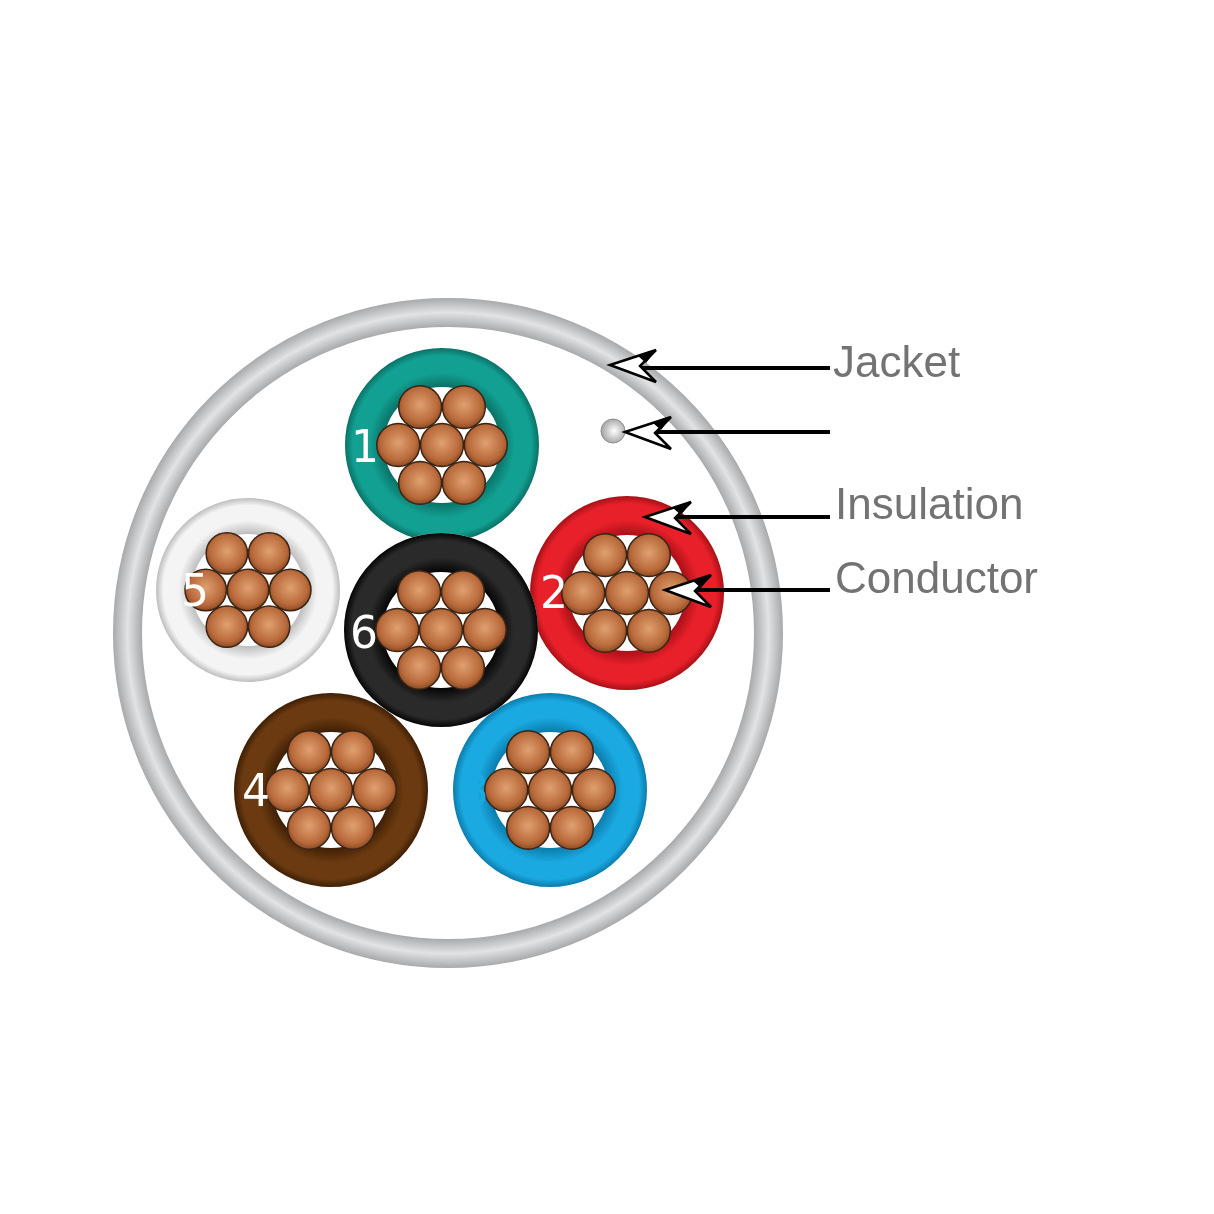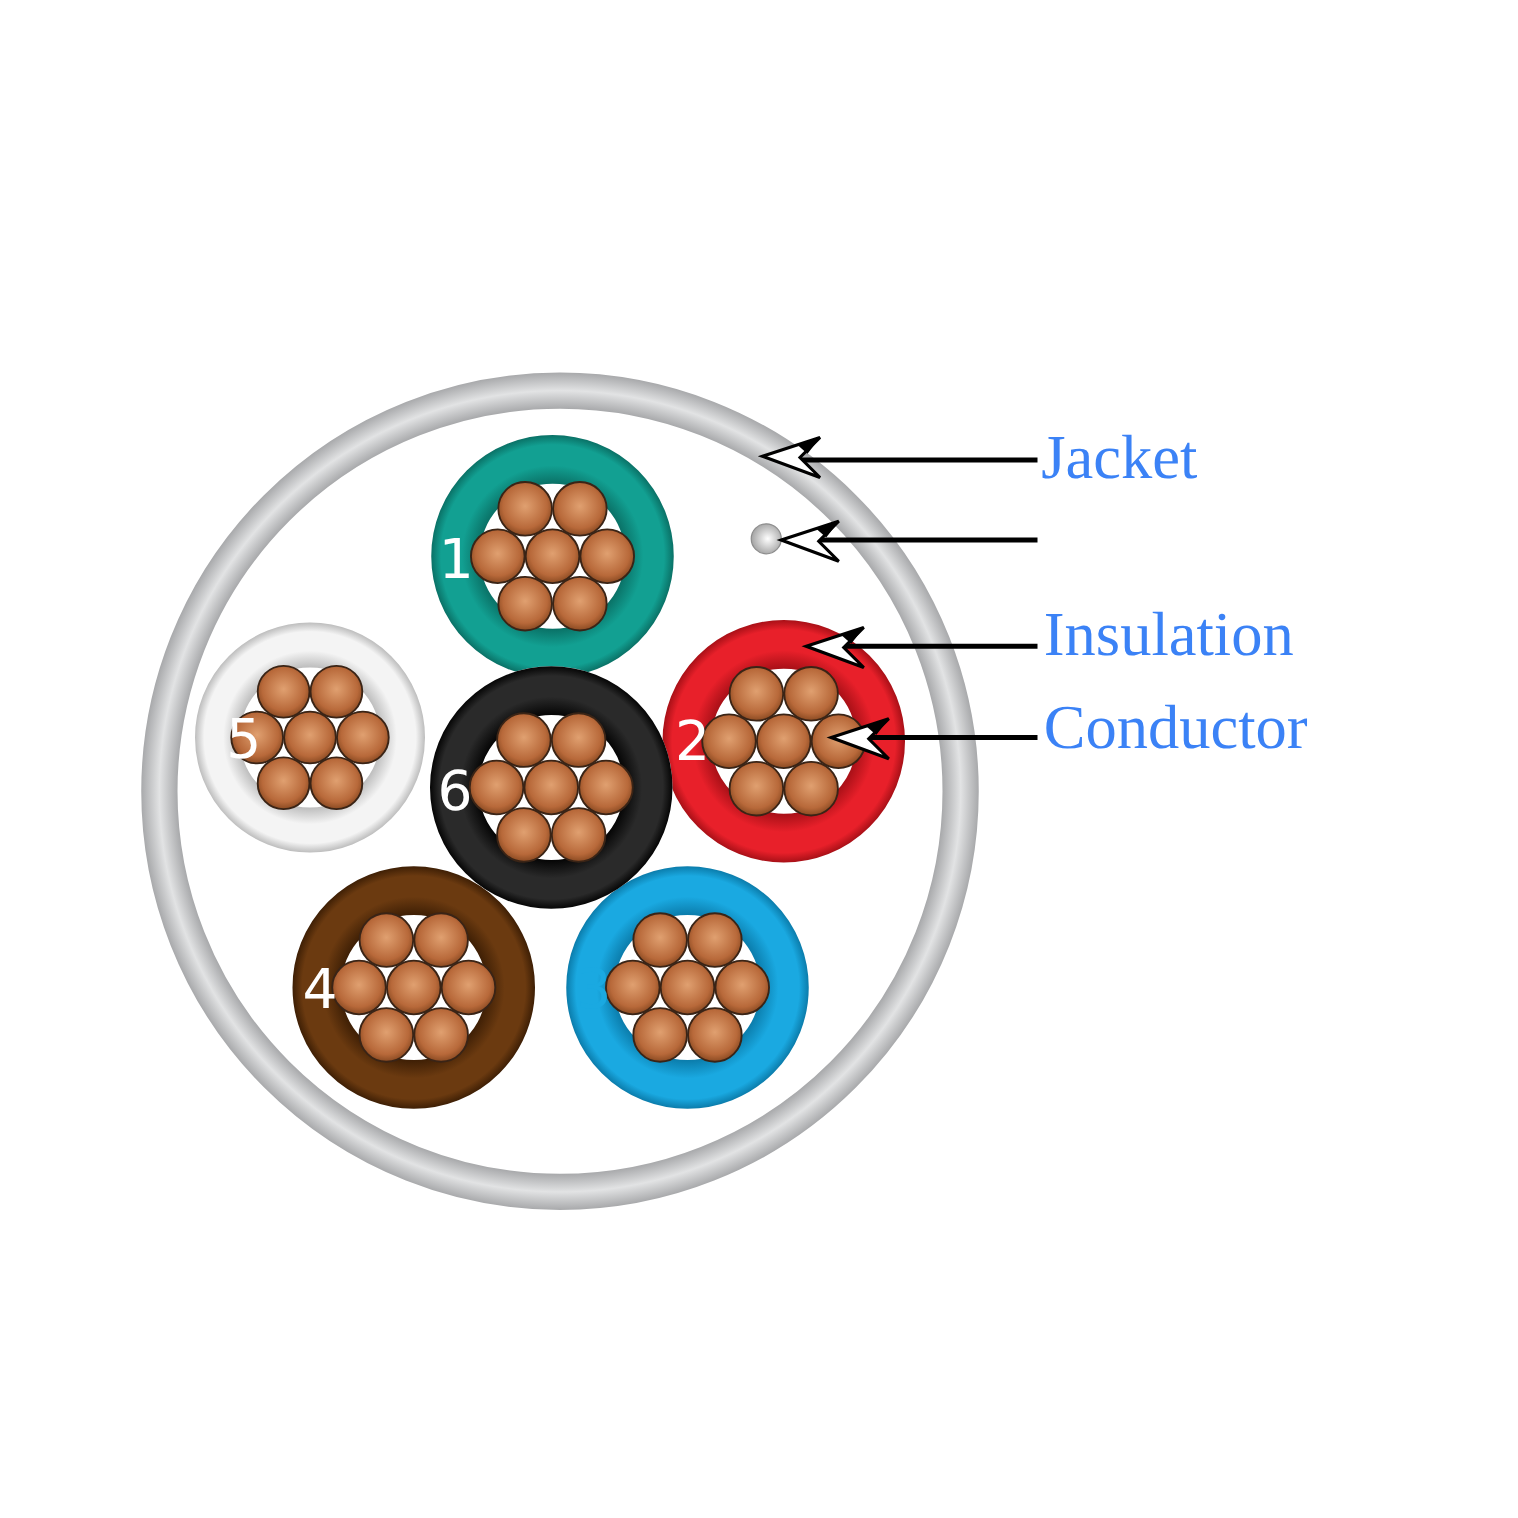--- a/index.html
+++ b/index.html
@@ -1,22 +1,22 @@
 <!DOCTYPE html>
 <html><head>
 <meta charset="utf-8">
 <style>
   html, body { margin: 0; padding: 0; background: #ffffff; }
   body { width: 1214px; height: 1214px; overflow: hidden; position: relative; }
   #stage { position: absolute; left: 0; top: 0; width: 1214px; height: 1214px; }
   .label {
     position: absolute;
-    font-family: Liberation Serif, serif;
-    font-size: 50px;
-    color: #3b82f6;
+    font-family: Liberation Sans, sans-serif;
+    font-size: 44px;
+    color: #737373;
     line-height: 1;
     white-space: nowrap;
   }
   .wire-num {
     font-family: "DejaVu Sans", "Liberation Sans", sans-serif;
     font-size: 44px;
   }
 </style>
 </head>
 <body>

